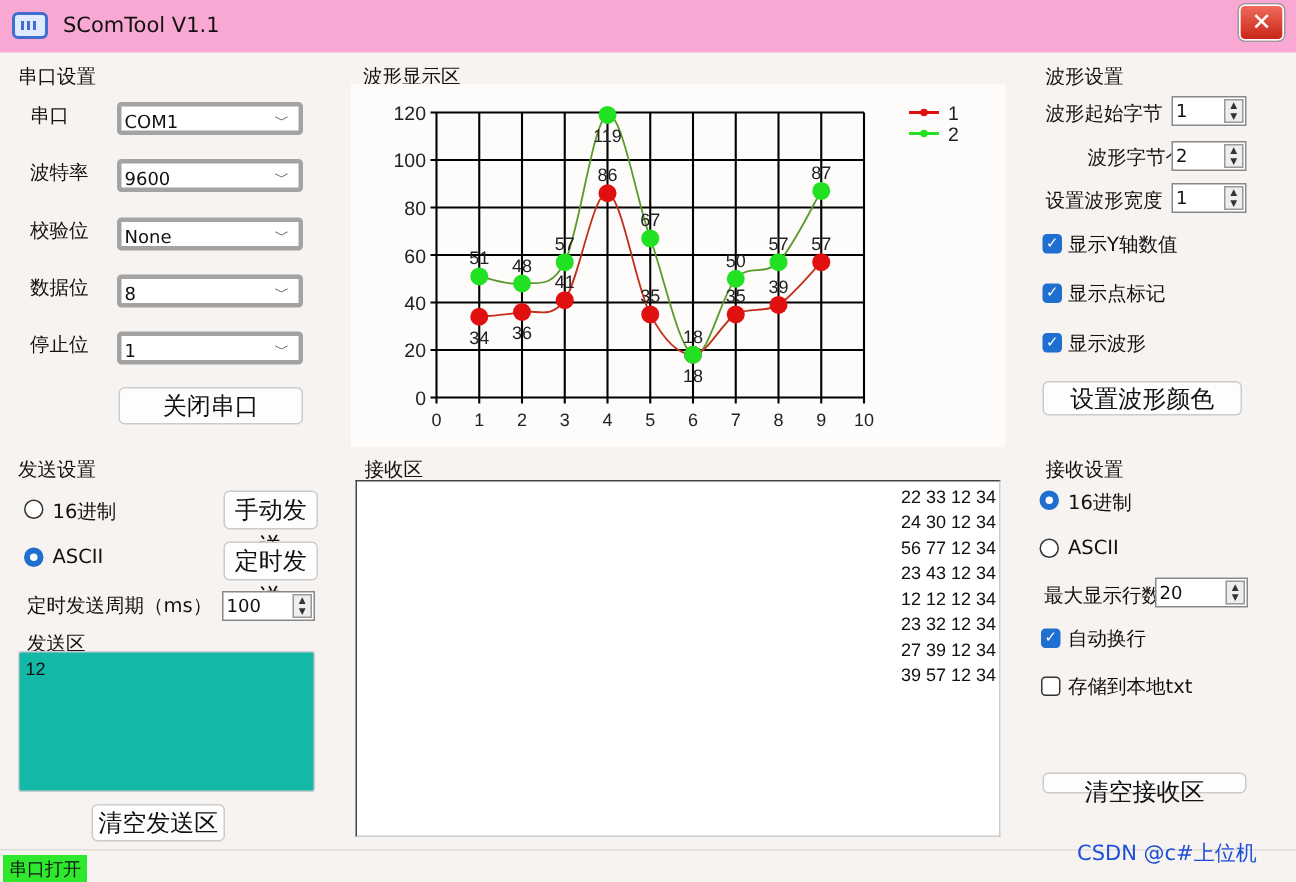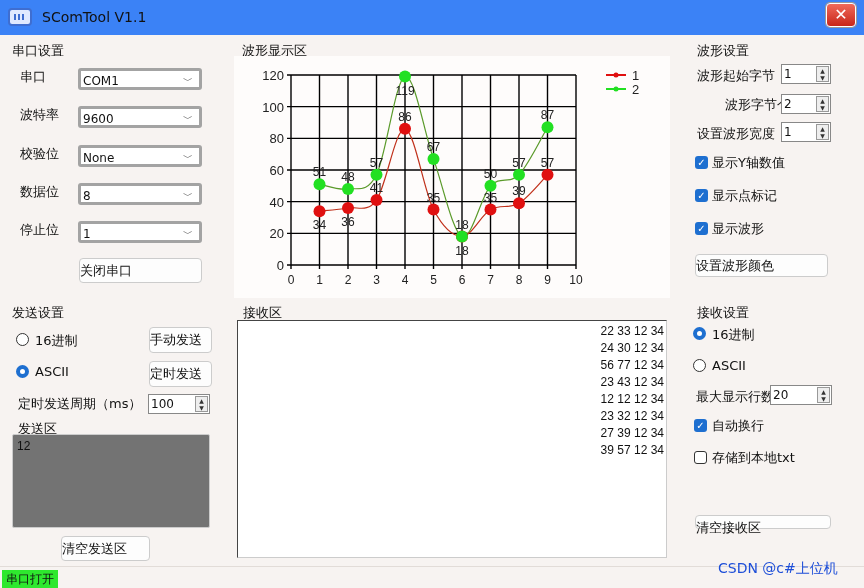--- a/index.html
+++ b/index.html
@@ -1,35 +1,35 @@
 <!DOCTYPE html>
 <html><head>
 <meta charset="utf-8">
 <style>
   * { box-sizing: border-box; }
   body { margin:0; width:864px; height:588px; overflow:hidden; background:#f7f3f1; font-family:"DejaVu Sans", sans-serif; font-size:12px; color:#111; position:relative; }
-  .titlebar { position:absolute; left:0; top:0; width:864px; height:35px; background:#3b82f6; }
+  .titlebar { position:absolute; left:0; top:0; width:864px; height:35px; background:#f9a8d4; }
   .app-icon { position:absolute; left:8px; top:8px; width:24px; height:18px; border:2px solid #3f6ed0; border-radius:4px; background:#dfe9ff; }
   .app-icon::after { content:""; position:absolute; left:4px; top:4px; width:12px; height:6px; background:repeating-linear-gradient(90deg,#3f6ed0 0 2px,transparent 2px 4px); }
   .title { position:absolute; left:42px; top:9px; font-size:14px; }
   .close-btn { position:absolute; left:826px; top:3px; width:30px; height:24px; background:linear-gradient(#f06a5a,#c8261a); border:1px solid #fff; border-radius:4px; color:#fff; font-weight:bold; font-size:16px; text-align:center; line-height:22px; box-shadow:0 0 0 1px #999; }
   .grp-title { position:absolute; font-size:13px; }
   .lbl { position:absolute; font-size:13px; }
   .combo { position:absolute; width:124px; height:22px; background:#fff; border:3px solid #a3a3a3; border-radius:3px; padding-left:2px; line-height:20px; font-size:12px; }
   .combo .chev { position:absolute; right:6px; top:0; color:#555; font-size:10px; }
-  .btn { position:absolute; background:#fdfdfd; border:1px solid #ccc; border-radius:4px; text-align:left; font-size:13px; }
+  .btn { position:absolute; background:#fdfdfd; border:1px solid #ccc; border-radius:4px; text-align:center; font-size:16px; }
   .spin { position:absolute; width:50px; height:20px; background:#fff; border:1px solid #888; padding-left:2px; line-height:18px; font-size:12px; }
   .spin .arr { position:absolute; right:1px; top:1px; width:13px; height:16px; border:1px solid #999; background:#eee; font-size:6px; line-height:7px; text-align:center; color:#333; }
   .chk { position:absolute; width:13px; height:13px; border-radius:3px; background:#1e6fd0; color:#fff; font-size:10px; line-height:13px; text-align:center; }
   .chk.off { background:#fff; border:1px solid #333; }
   .radio { position:absolute; width:13px; height:13px; border-radius:50%; border:1px solid #333; background:#fff; }
   .radio.on { border:4px solid #1e6fd0; }
   .panel { position:absolute; background:#fefcfb; }
   .recv { position:absolute; left:237px; top:320px; width:430px; height:238px; background:#fff; border:1px solid #444; border-right-color:#ccc; border-bottom-color:#ccc; padding:2px 2px; font-size:12px; line-height:17px; font-family:"Liberation Sans", sans-serif;text-align:right; }
-  .send-area { position:absolute; left:12px; top:434px; width:198px; height:94px; background:#737373; border:1px solid #ccc; border-radius:2px; padding:4px; font-family:"Liberation Sans", sans-serif; }
+  .send-area { position:absolute; left:12px; top:434px; width:198px; height:94px; background:#14b8a6; border:1px solid #ccc; border-radius:2px; padding:4px; font-family:"Liberation Sans", sans-serif; }
   .status { position:absolute; left:2px; top:570px; height:18px; padding:0 4px; background:#2ee82e; font-size:12px; line-height:18px; }
   .watermark { position:absolute; left:718px; top:560px; font-size:14px; color:#1d4ed8; }
   svg text { font-family:"Liberation Sans", sans-serif; }
 </style>
 </head>
 <body>
 
 <div class="titlebar">
   <div class="app-icon"></div>
   <div class="title">SComTool V1.1</div>

